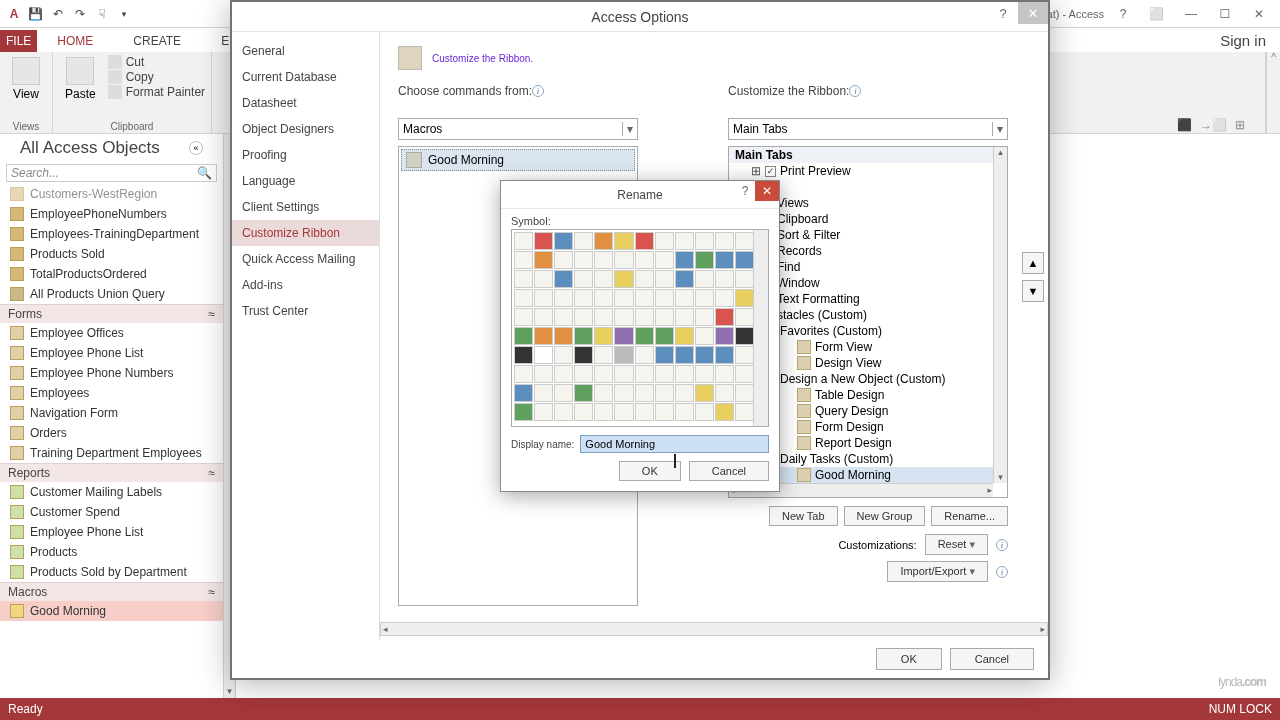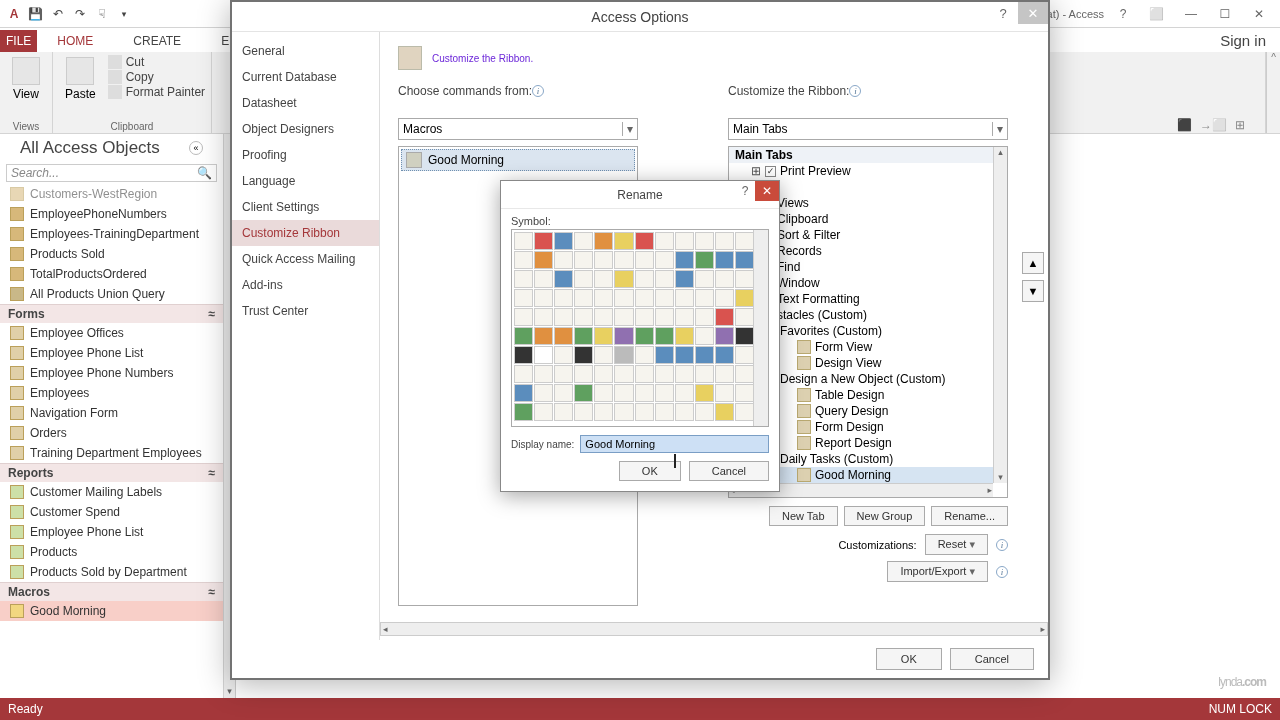--- a/index.html
+++ b/index.html
@@ -29,21 +29,21 @@
 .smallrow { display: flex; flex-direction: column; gap: 1px; }
 .smallbtn { display: flex; align-items: center; gap: 4px; font-size: 11px; color: #444; }
 .smallbtn .sico { width: 14px; height: 14px; background: #ddd; }
 
 
 .workarea { position: absolute; top: 134px; left: 0; right: 0; bottom: 22px; background: #fff; display: flex; }
 .navpane { width: 224px; border-right: 1px solid #d4d4d4; display: flex; flex-direction: column; background:#fff; overflow:hidden;}
 .navhdr { padding: 4px 20px; display: flex; align-items: center; justify-content: space-between; }
 .navhdr .t { font-size: 17px; color: #444; }
 .navsearch { margin: 2px 6px; border: 1px solid #ccc; height: 18px; display: flex; align-items: center; padding: 0 4px; font-style: italic; color: #888; font-size: 11px; justify-content: space-between;}
-.navgroup-hdr { background: #f3e6e6; color: #444; font-size: 11px; font-weight: bold; padding: 2px 8px; display: flex; justify-content: space-between; align-items: center; border-top: 1px solid #e0d0d0; }
+.navgroup-hdr { background: #f3e6e6; color: #444; font-size: 11px; font-weight: normal; padding: 2px 8px; display: flex; justify-content: space-between; align-items: center; border-top: 1px solid #e0d0d0; }
 .navitem { display: flex; align-items: center; gap: 6px; padding: 3px 10px; font-size: 11px; color: #333; }
 .navitem.sel { background: #f8cfc8; }
 .navitem .nico { width: 14px; height: 14px; background: #d7b87a; border: 1px solid #bba05a; flex-shrink: 0; }
 .navitem.form .nico { background: #e0d0a8; }
 .navitem.rep .nico { background: #cde0a8; }
 .navitem.mac .nico { background: #f2d780; }
 
 
 .status { position: absolute; bottom: 0; left: 0; right: 0; height: 22px; background: #a4373a; color: #fff; display: flex; align-items: center; padding: 0 8px; font-size: 11px; }
 .status .r { margin-left: auto; }

